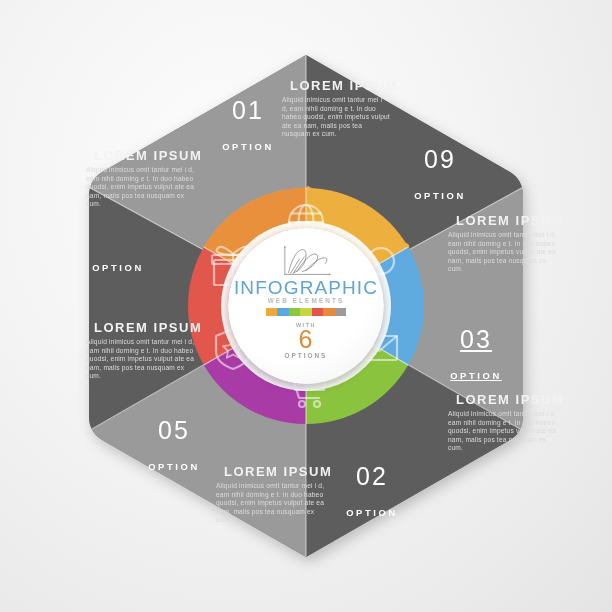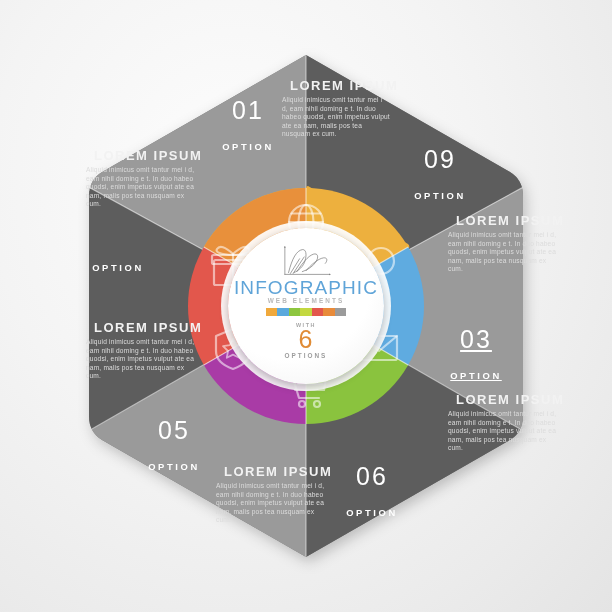--- a/index.html
+++ b/index.html
@@ -286,21 +286,21 @@
   <div class="optnum" style="left:440px; top:327px; width:72px;text-decoration:underline;">
     <span class="num">03</span>
     <span class="lbl">OPTION</span>
   </div>
 
   <div class="seg-text" style="left:216px; top:464px; width:110px; text-align:left;">
     <p class="lorem-head">LOREM IPSUM</p>
     <p class="lorem-body">Aliquid inimicus omit tantur mei i d, eam nihil doming e t. In duo habeo quodsi, enim impetus vulput ate ea nam, malis pos tea nusquam ex cum.</p>
   </div>
   <div class="optnum" style="left:336px; top:464px; width:72px;">
-    <span class="num">06</span>
+    <span class="num">02</span>
     <span class="lbl">OPTION</span>
   </div>
 
   <div class="seg-text" style="left:86px; top:320px; width:110px; text-align:left;">
     <p class="lorem-head">LOREM IPSUM</p>
     <p class="lorem-body">Aliquid inimicus omit tantur mei i d, eam nihil doming e t. In duo habeo quodsi, enim impetus vulput ate ea nam, malis pos tea nusquam ex cum.</p>
   </div>
   <div class="optnum" style="left:138px; top:418px; width:72px;">
     <span class="num">05</span>
     <span class="lbl">OPTION</span>

